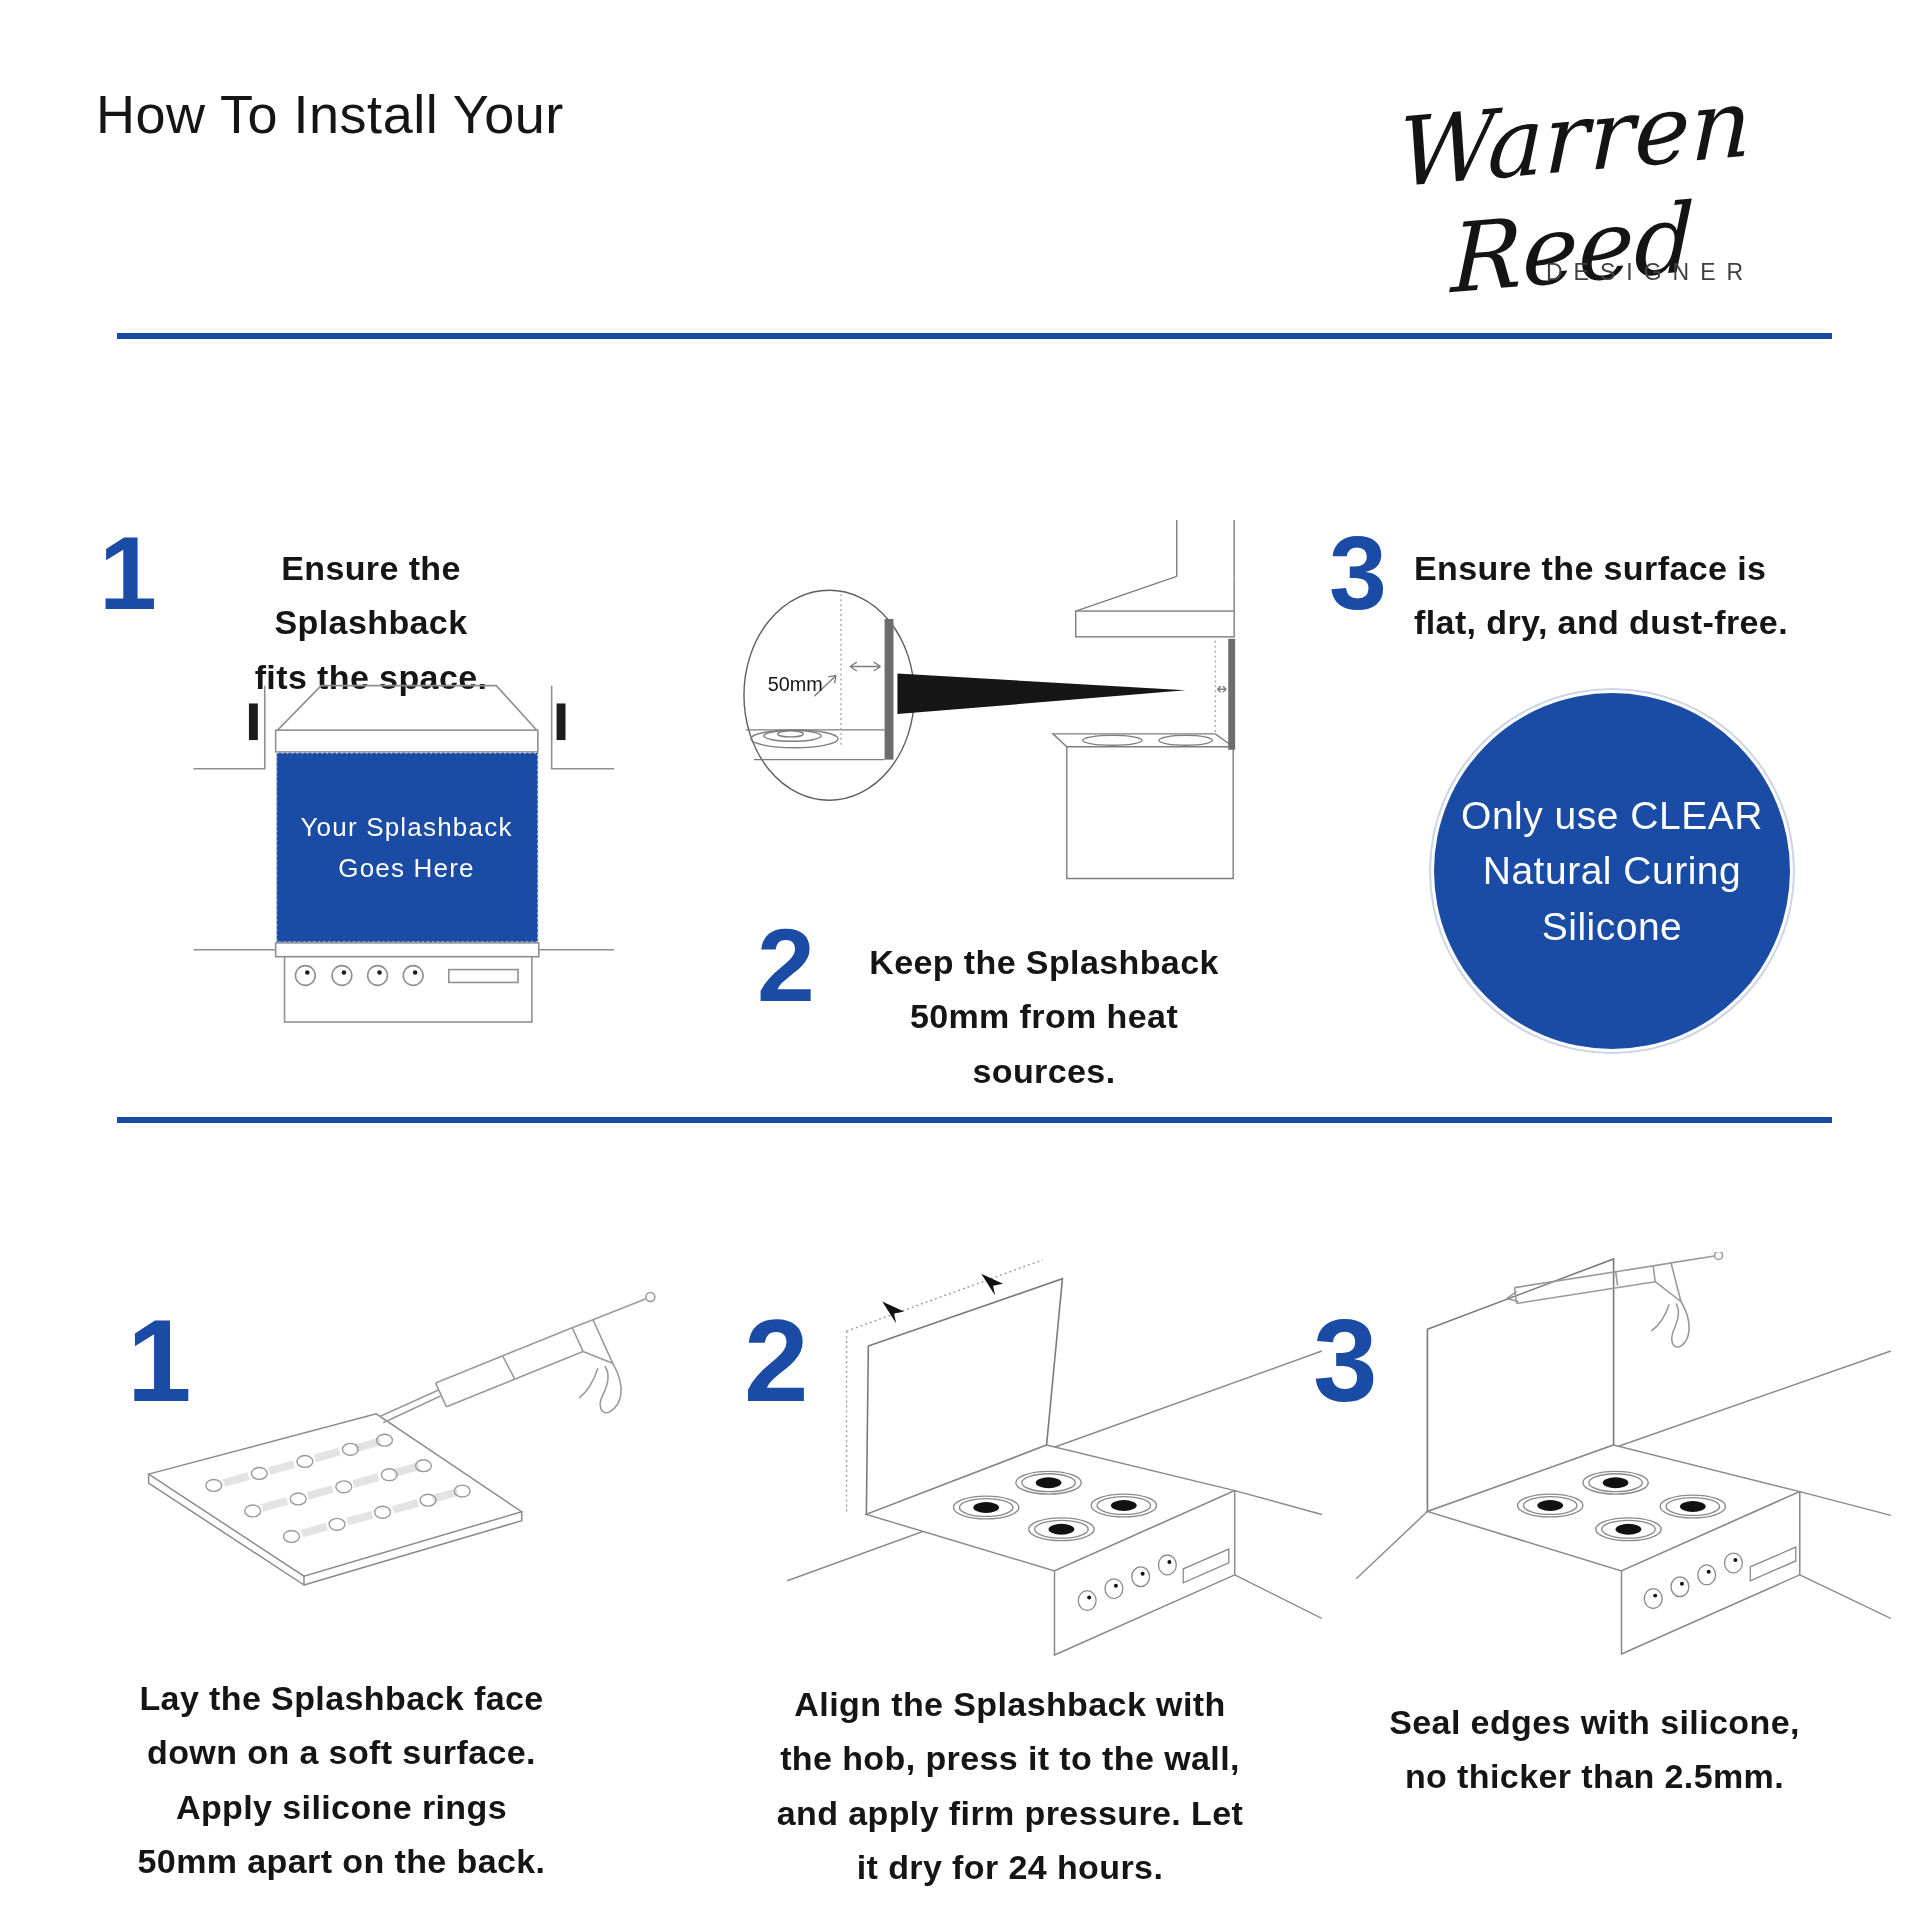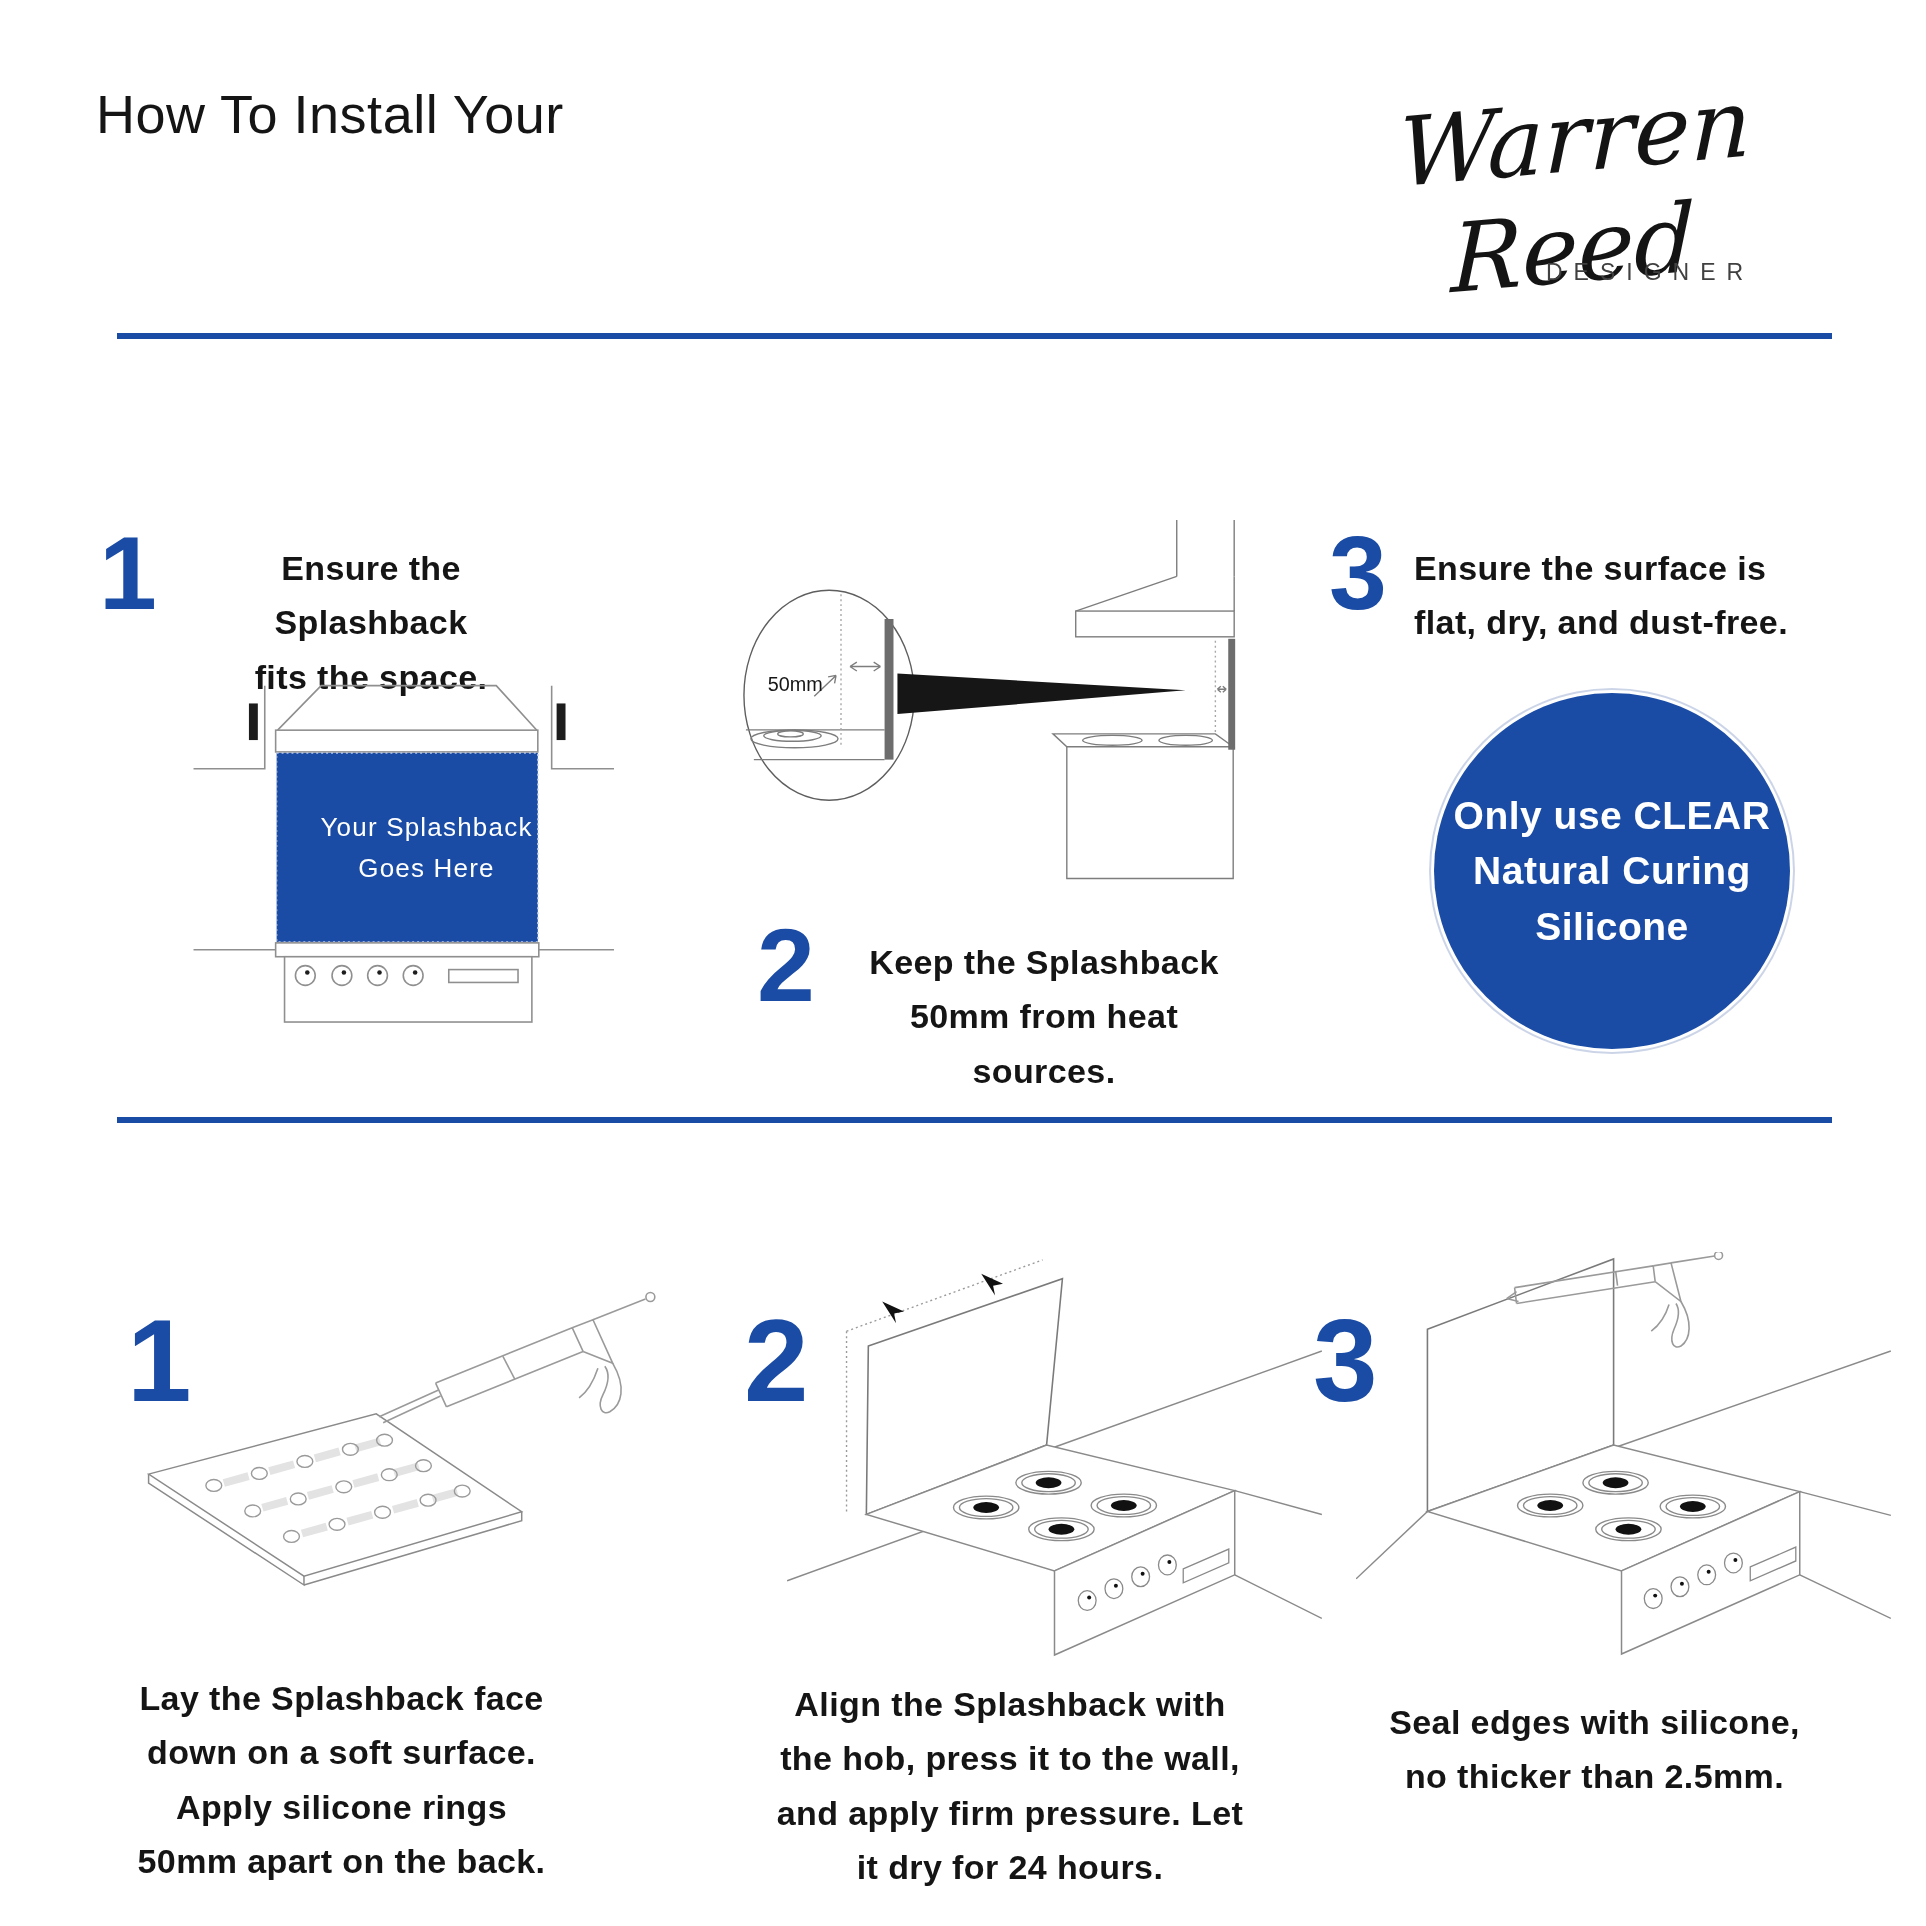--- a/index.html
+++ b/index.html
@@ -28,26 +28,26 @@
   .n1{left:99px;top:521px;} .n2{left:757px;top:913px;} .n3{left:1329px;top:521px;}
   .b1{left:127px;top:1303px;} .b2{left:744px;top:1303px;} .b3{left:1313px;top:1303px;}
 
   .step-text{font-size:34px;font-weight:700;line-height:1.6;letter-spacing:0.4px;}
   .st1{left:186px;top:541px;width:370px;text-align:center;}
   .st2{left:849px;top:935px;width:390px;text-align:center;}
   .st3{left:1414px;top:541px;width:495px;text-align:left;}
 
   .splashback-label{left:276px;top:753px;width:261px;height:189px;display:flex;
     align-items:center;justify-content:center;text-align:center;color:#ffffff;
-    font-size:26px;line-height:1.55;letter-spacing:1.2px;z-index:4;padding-left:20px;}
+    font-size:26px;line-height:1.55;letter-spacing:1.2px;z-index:4;}
 
   .silicone-circle{left:1434px;top:693px;width:356px;height:356px;border-radius:50%;
     background:#1B4CA5;display:flex;align-items:center;justify-content:center;
     box-shadow:0 0 0 3px #ffffff,0 0 0 5px #ccd5e8;}
-  .silicone-text{color:#ffffff;font-size:39px;line-height:1.42;text-align:center;letter-spacing:0.5px;font-weight:bold;}
+  .silicone-text{color:#ffffff;font-size:39px;line-height:1.42;text-align:center;letter-spacing:0.5px;}
 
   .caption{font-size:34px;font-weight:700;line-height:1.6;text-align:center;letter-spacing:0.4px;}
   .cap1{left:84px;top:1671px;width:515px;}
   .cap2{left:698px;top:1677px;width:624px;}
   .cap3{left:1332px;top:1695px;width:525px;}
 
   svg{display:block;}
   .d1{left:149px;top:653px;} .d2{left:738px;top:500px;}
   .d3{left:109px;top:1272px;} .d4{left:787px;top:1252px;} .d5{left:1356px;top:1252px;}
 </style>

